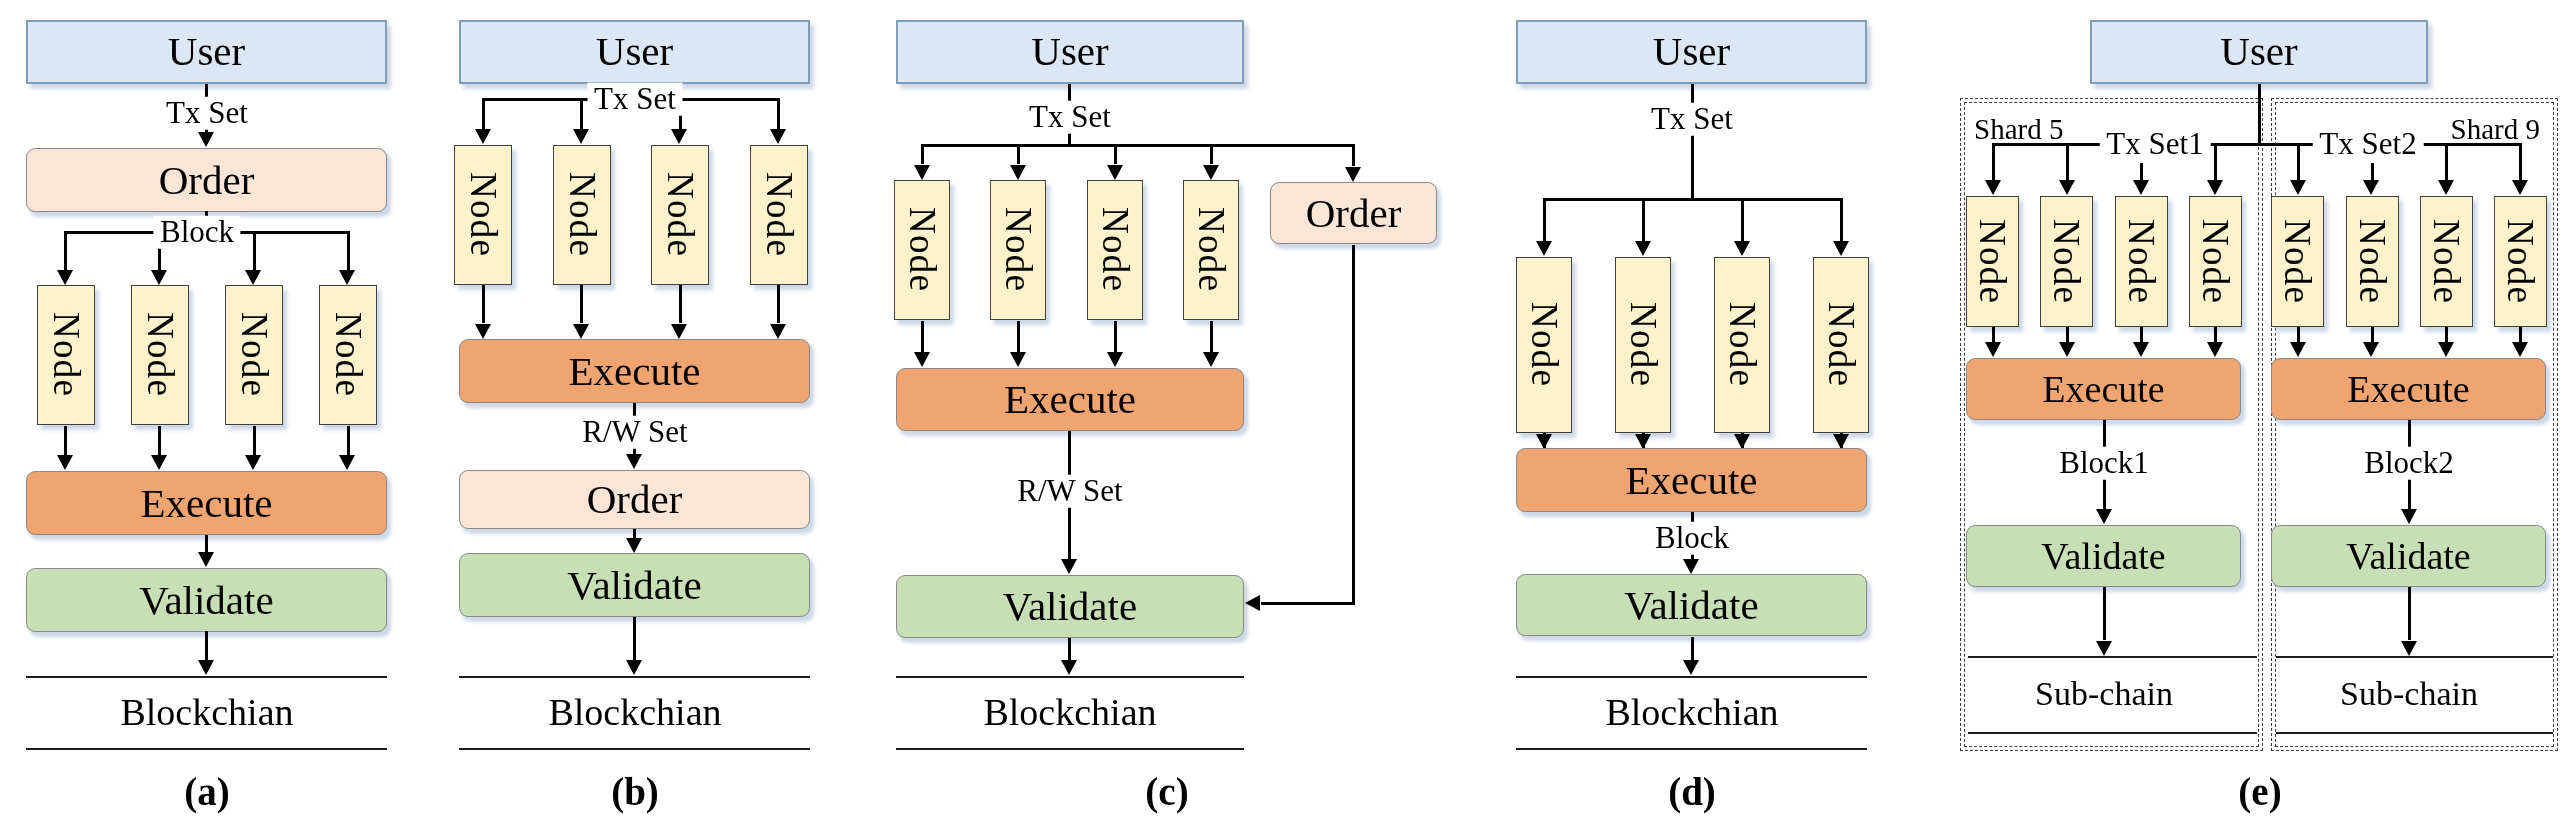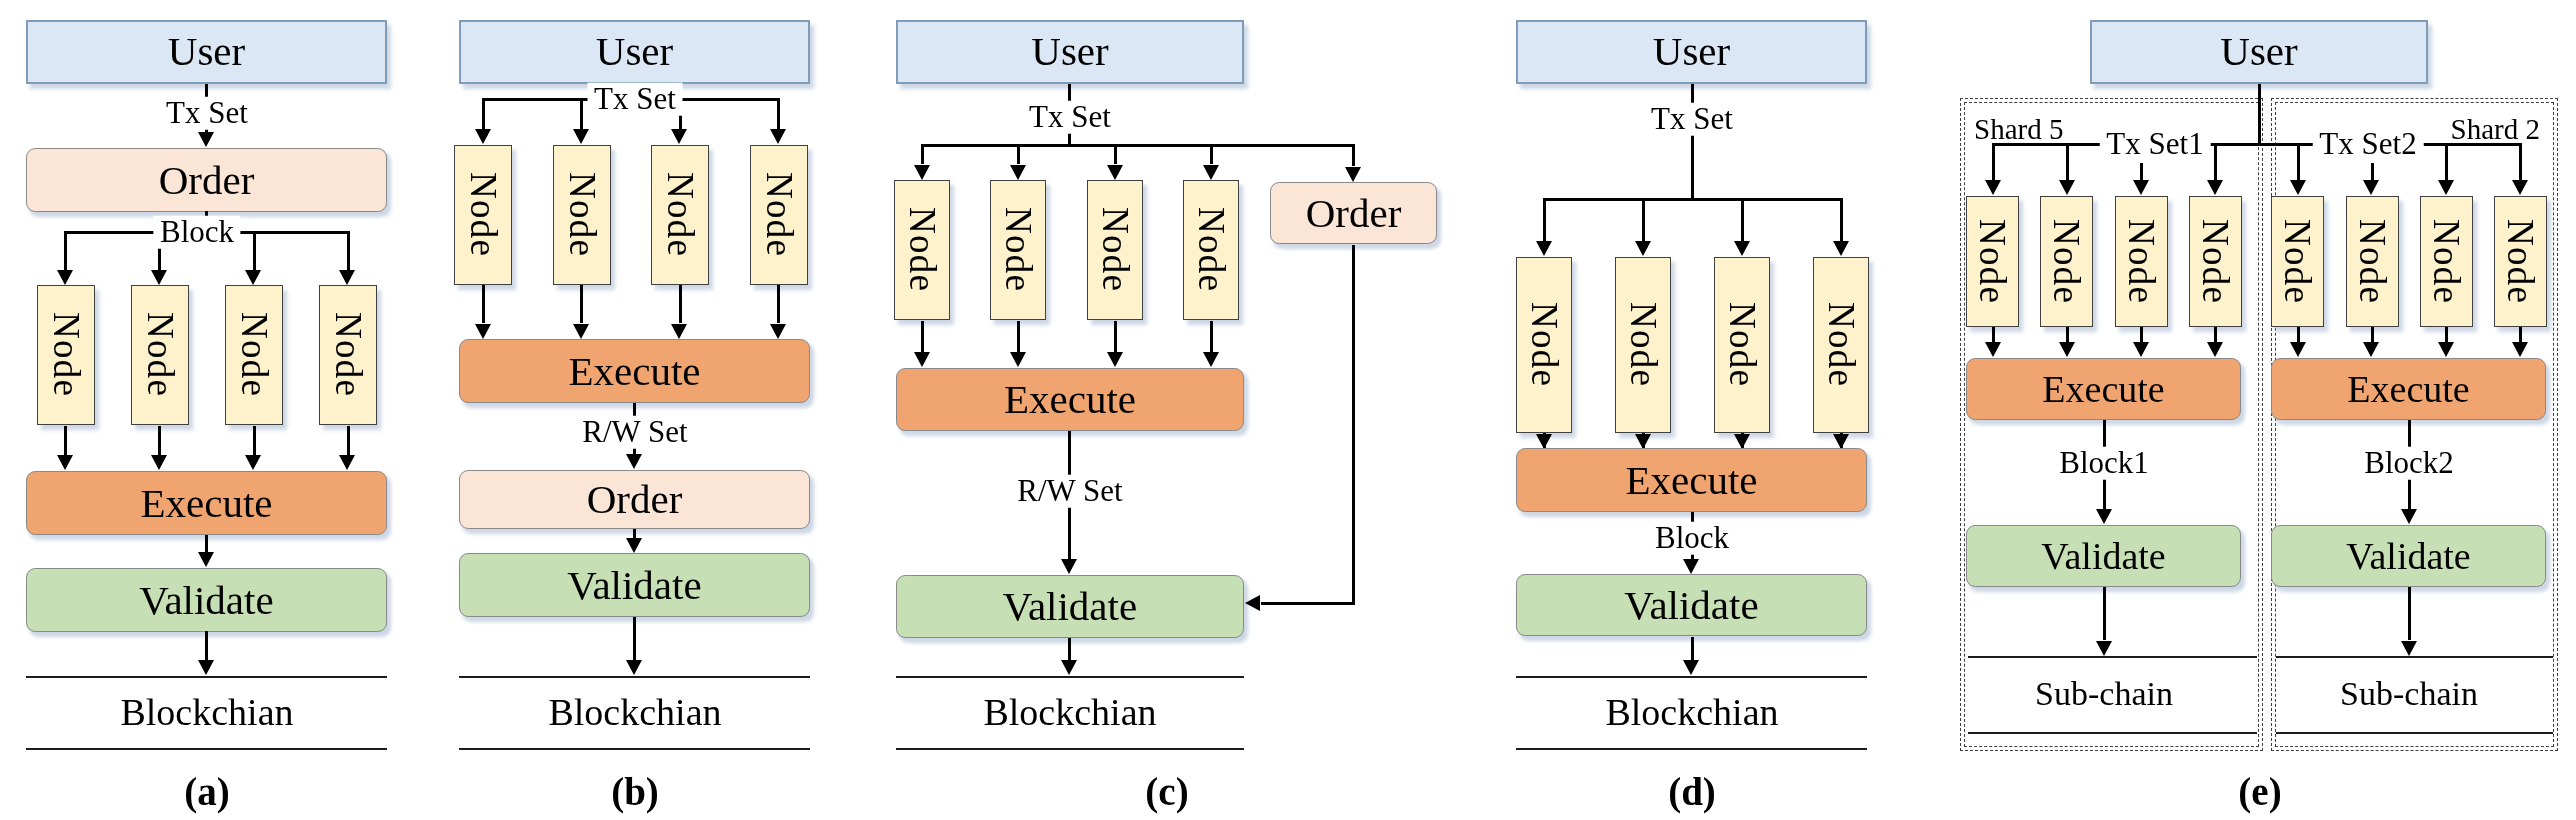--- a/index.html
+++ b/index.html
@@ -262,21 +262,21 @@
   <div class="vl" style="left:1691px;top:637px;height:25px"></div>
   <div class="ah down" style="left:1683px;top:660px"></div>
   <div class="cl" style="left:1516px;top:676px;width:351px"></div>
   <div class="ct" style="left:1692px;top:712px">Blockchian</div>
   <div class="cl" style="left:1516px;top:748px;width:351px"></div>
   <div class="fig" style="left:1692px;top:791px">(d)</div>
 
   <div class="shard" style="left:1960px;top:98px;width:303px;height:653px"></div>
   <div class="shard" style="left:2271px;top:98px;width:287px;height:653px"></div>
   <div class="shl" style="left:1974px;top:129px">Shard 5</div>
-  <div class="shl" style="right:36px;top:129px">Shard 2</div>
+  <div class="shl" style="right:36px;top:129px">Shard 9</div>
   <div class="bx user" style="left:2090px;top:19.7px;width:338px;height:64px">
       <span>User</span>
     </div>
   <div class="vl" style="left:2258px;top:84px;height:62px"></div>
   <div class="hl" style="left:1993px;top:143px;width:527px"></div>
   <div class="sl" style="left:2155px;top:144px">Tx Set1</div>
   <div class="sl" style="left:2368px;top:144px">Tx Set2</div>
   <div class="vl" style="left:1992px;top:143px;height:37px"></div>
   <div class="ah down" style="left:1985px;top:180px"></div>
   <div class="vl" style="left:2066px;top:143px;height:37px"></div>

